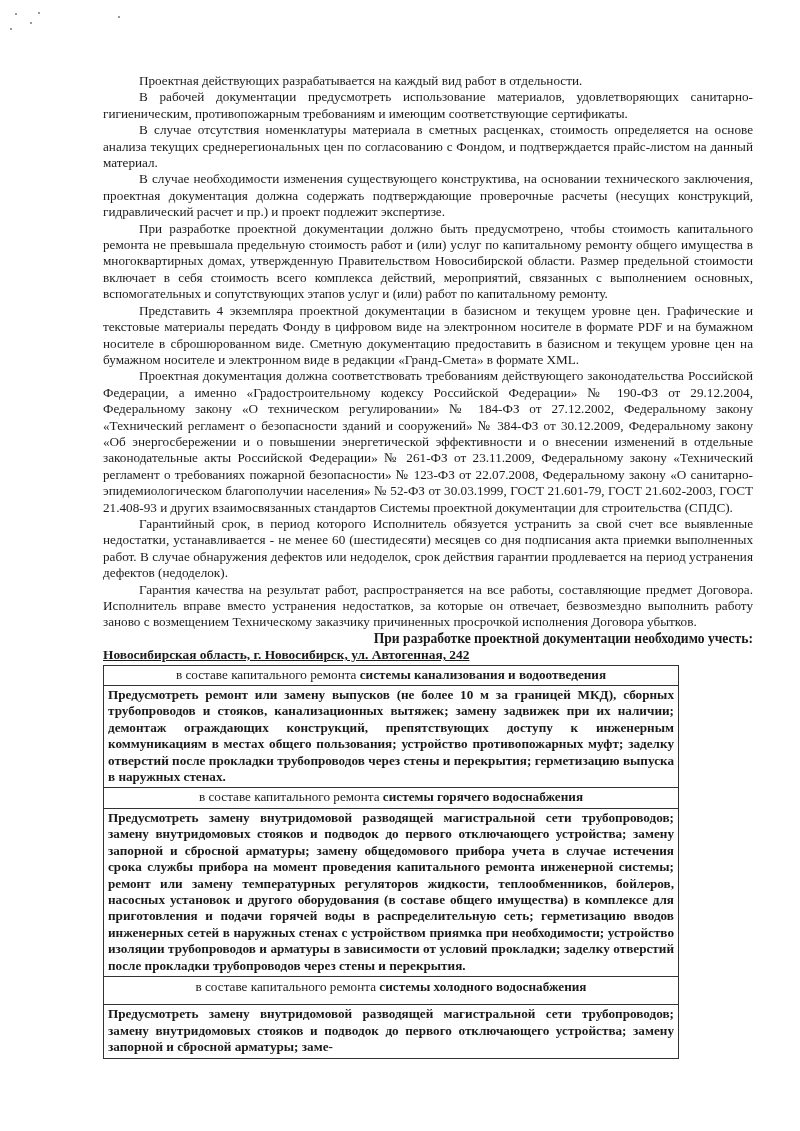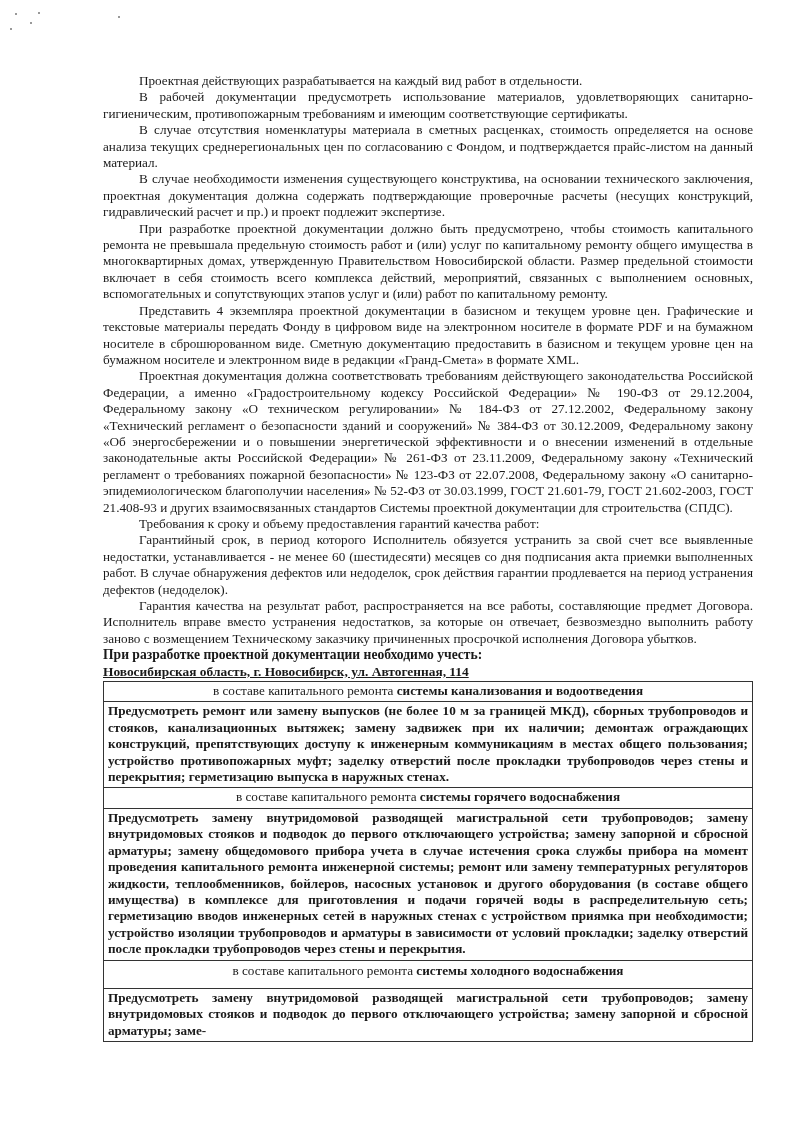--- a/index.html
+++ b/index.html
@@ -1,23 +1,23 @@
 <!DOCTYPE html>
 <html><head>
 <meta charset="utf-8">
 <style>
   html, body { margin: 0; padding: 0; background: #ffffff; }
   body { width: 800px; height: 1131px; position: relative; overflow: hidden;
          font-family: "Liberation Serif", serif; color: #1a1a1a; }
   .page { position: absolute; left: 103px; top: 73px; width: 650px;
           font-size: 13.2px; line-height: 16.4px; }
   .p { text-align: justify; text-indent: 36px; margin: 0; }
-  .center-bold { text-align: left; font-weight: bold; margin: 0; font-size: 13.6px; }
+  .center-bold { text-align: right; font-weight: bold; margin: 0; font-size: 13.6px; }
   .addr { font-weight: bold; text-decoration: underline; margin: 0; font-size: 13.4px; }
-  table.req { border-collapse: collapse; width: 650px; margin-top: 1px; }
+  table.req { border-collapse: collapse; width: 576px; margin-top: 1px; }
   table.req td { border: 1.2px solid #333; padding: 1px 4px 2px 4px; vertical-align: top; }
   td.hdr { text-align: center; }
   td.hdr .bold { font-weight: bold; }
   td.body { text-align: justify; font-weight: bold; }
   td.hdr.tall { padding-top: 2px; padding-bottom: 9px; }
   .specks { position: absolute; left: 10px; top: 10px; }
   .speck { position: absolute; width: 2px; height: 2px; background: #777; border-radius: 1px; }
 </style>
 </head>
 <body>
@@ -31,26 +31,25 @@
 </div>
 
 <div class="page">
   <p class="p">Проектная действующих разрабатывается на каждый вид работ в отдельности.</p>
   <p class="p">В рабочей документации предусмотреть использование материалов, удовлетворяющих санитарно-гигиеническим, противопожарным требованиям и имеющим соответствующие сертификаты.</p>
   <p class="p">В случае отсутствия номенклатуры материала в сметных расценках, стоимость определяется на основе анализа текущих среднерегиональных цен по согласованию с Фондом, и подтверждается прайс-листом на данный материал.</p>
   <p class="p">В случае необходимости изменения существующего конструктива, на основании технического заключения, проектная документация должна содержать подтверждающие проверочные расчеты (несущих конструкций, гидравлический расчет и пр.) и проект подлежит экспертизе.</p>
   <p class="p">При разработке проектной документации должно быть предусмотрено, чтобы стоимость капитального ремонта не превышала предельную стоимость работ и (или) услуг по капитальному ремонту общего имущества в многоквартирных домах, утвержденную Правительством Новосибирской области. Размер предельной стоимости включает в себя стоимость всего комплекса действий, мероприятий, связанных с выполнением основных, вспомогательных и сопутствующих этапов услуг и (или) работ по капитальному ремонту.</p>
   <p class="p">Представить 4 экземпляра проектной документации в базисном и текущем уровне цен. Графические и текстовые материалы передать Фонду в цифровом виде на электронном носителе в формате PDF и на бумажном носителе в сброшюрованном виде. Сметную документацию предоставить в базисном и текущем уровне цен на бумажном носителе и электронном виде в редакции «Гранд-Смета» в формате XML.</p>
   <p class="p">Проектная документация должна соответствовать требованиям действующего законодательства Российской Федерации, а именно «Градостроительному кодексу Российской Федерации» № 190-ФЗ от 29.12.2004, Федеральному закону «О техническом регулировании» № 184-ФЗ от 27.12.2002, Федеральному закону «Технический регламент о безопасности зданий и сооружений» № 384-ФЗ от 30.12.2009, Федеральному закону «Об энергосбережении и о повышении энергетической эффективности и о внесении изменений в отдельные законодательные акты Российской Федерации» № 261-ФЗ от 23.11.2009, Федеральному закону «Технический регламент о требованиях пожарной безопасности» № 123-ФЗ от 22.07.2008, Федеральному закону «О санитарно-эпидемиологическом благополучии населения» № 52-ФЗ от 30.03.1999, ГОСТ 21.601-79, ГОСТ 21.602-2003, ГОСТ 21.408-93 и других взаимосвязанных стандартов Системы проектной документации для строительства (СПДС).</p>
-  <p class="p">Требования к сроку и объему предоставления гарантий качества работ:</p>
   <p class="p">Гарантийный срок, в период которого Исполнитель обязуется устранить за свой счет все выявленные недостатки, устанавливается - не менее 60 (шестидесяти) месяцев со дня подписания акта приемки выполненных работ. В случае обнаружения дефектов или недоделок, срок действия гарантии продлевается на период устранения дефектов (недоделок).</p>
   <p class="p">Гарантия качества на результат работ, распространяется на все работы, составляющие предмет Договора. Исполнитель вправе вместо устранения недостатков, за которые он отвечает, безвозмездно выполнить работу заново с возмещением Техническому заказчику причиненных просрочкой исполнения Договора убытков.</p>
 
   <p class="center-bold">При разработке проектной документации необходимо учесть:</p>
-  <p class="addr">Новосибирская область, г. Новосибирск, ул. Автогенная, 114</p>
+  <p class="addr">Новосибирская область, г. Новосибирск, ул. Автогенная, 242</p>
 
   <table class="req">
     <tbody>
         <tr>
       <td class="hdr">
         <span>в составе капитального ремонта </span><span class="bold">системы канализования и водоотведения</span>
       </td>
     </tr>
     <tr>
       <td class="body">Предусмотреть ремонт или замену выпусков (не более 10 м за границей МКД), сборных трубопроводов и стояков, канализационных вытяжек; замену задвижек при их наличии; демонтаж ограждающих конструкций, препятствующих доступу к инженерным коммуникациям в местах общего пользования; устройство противопожарных муфт; заделку отверстий после прокладки трубопроводов через стены и перекрытия; герметизацию выпуска в наружных стенах.</td>

